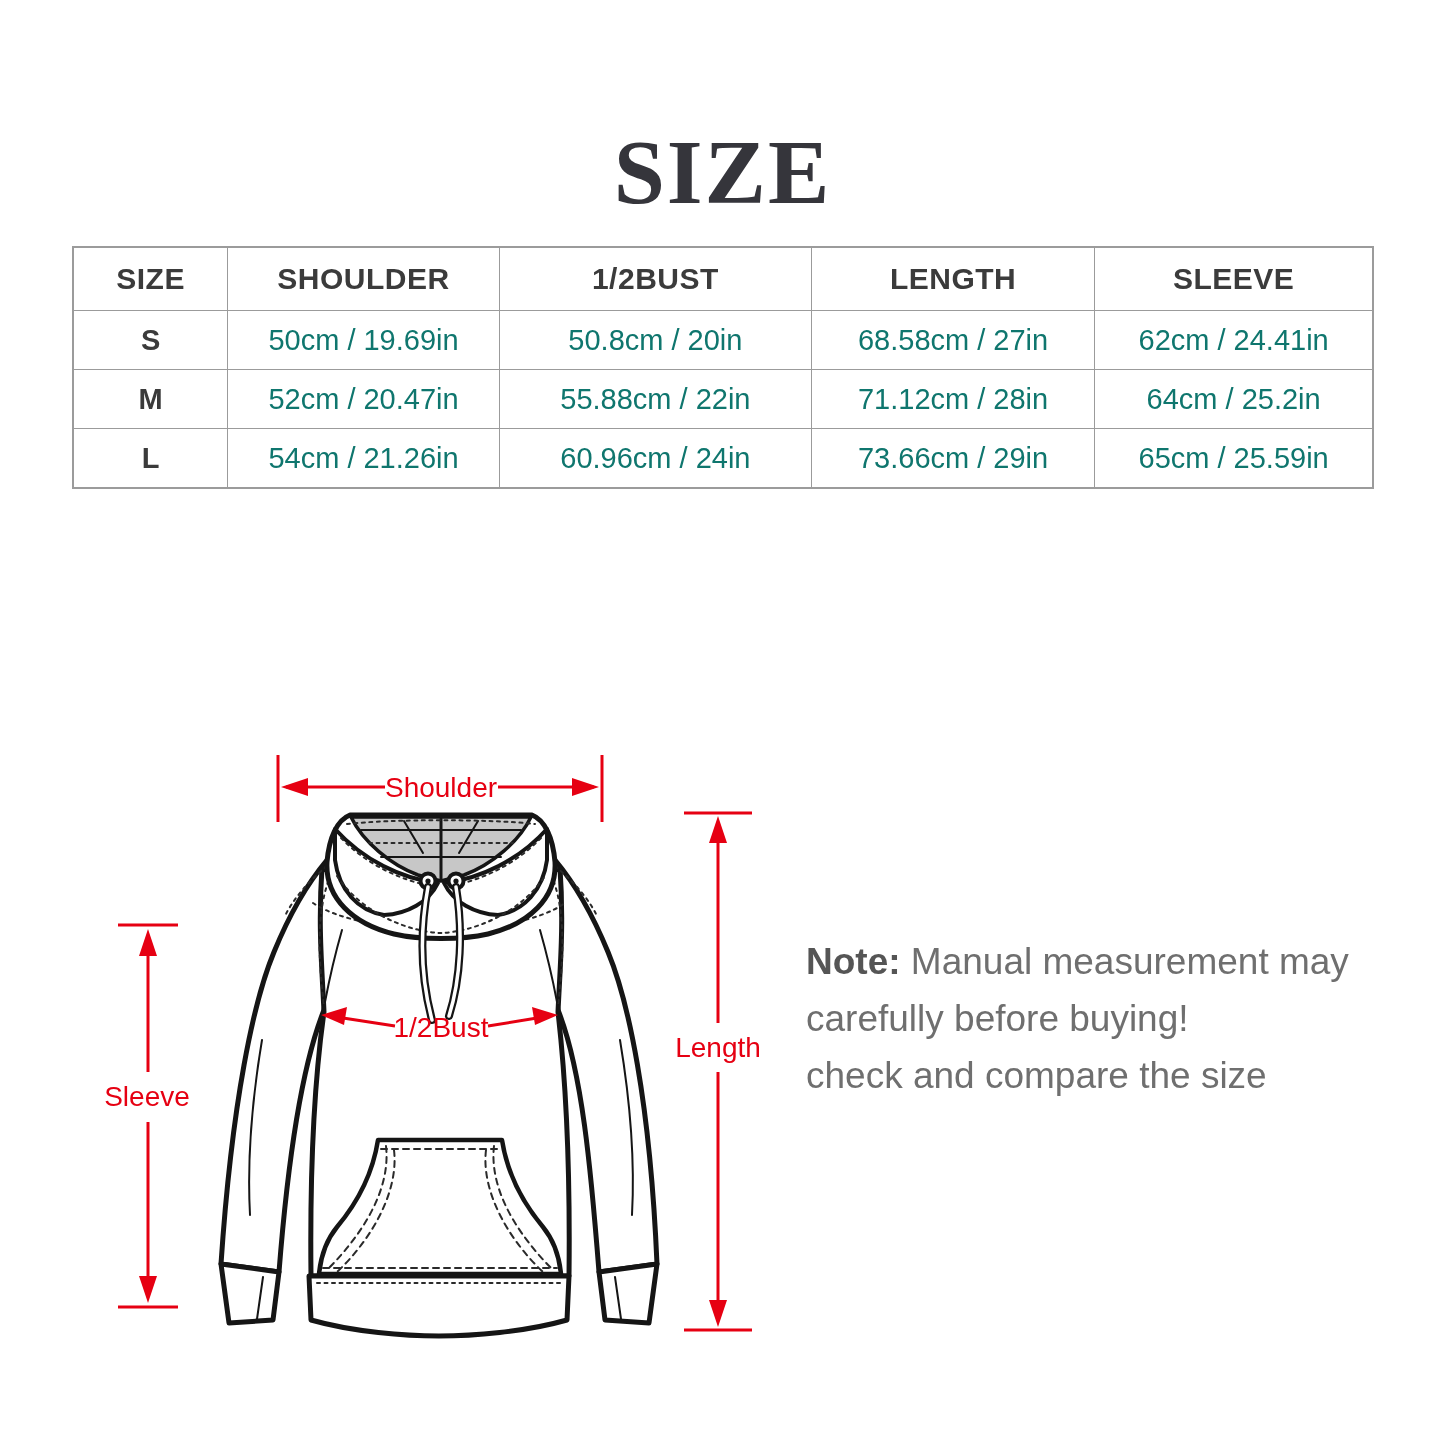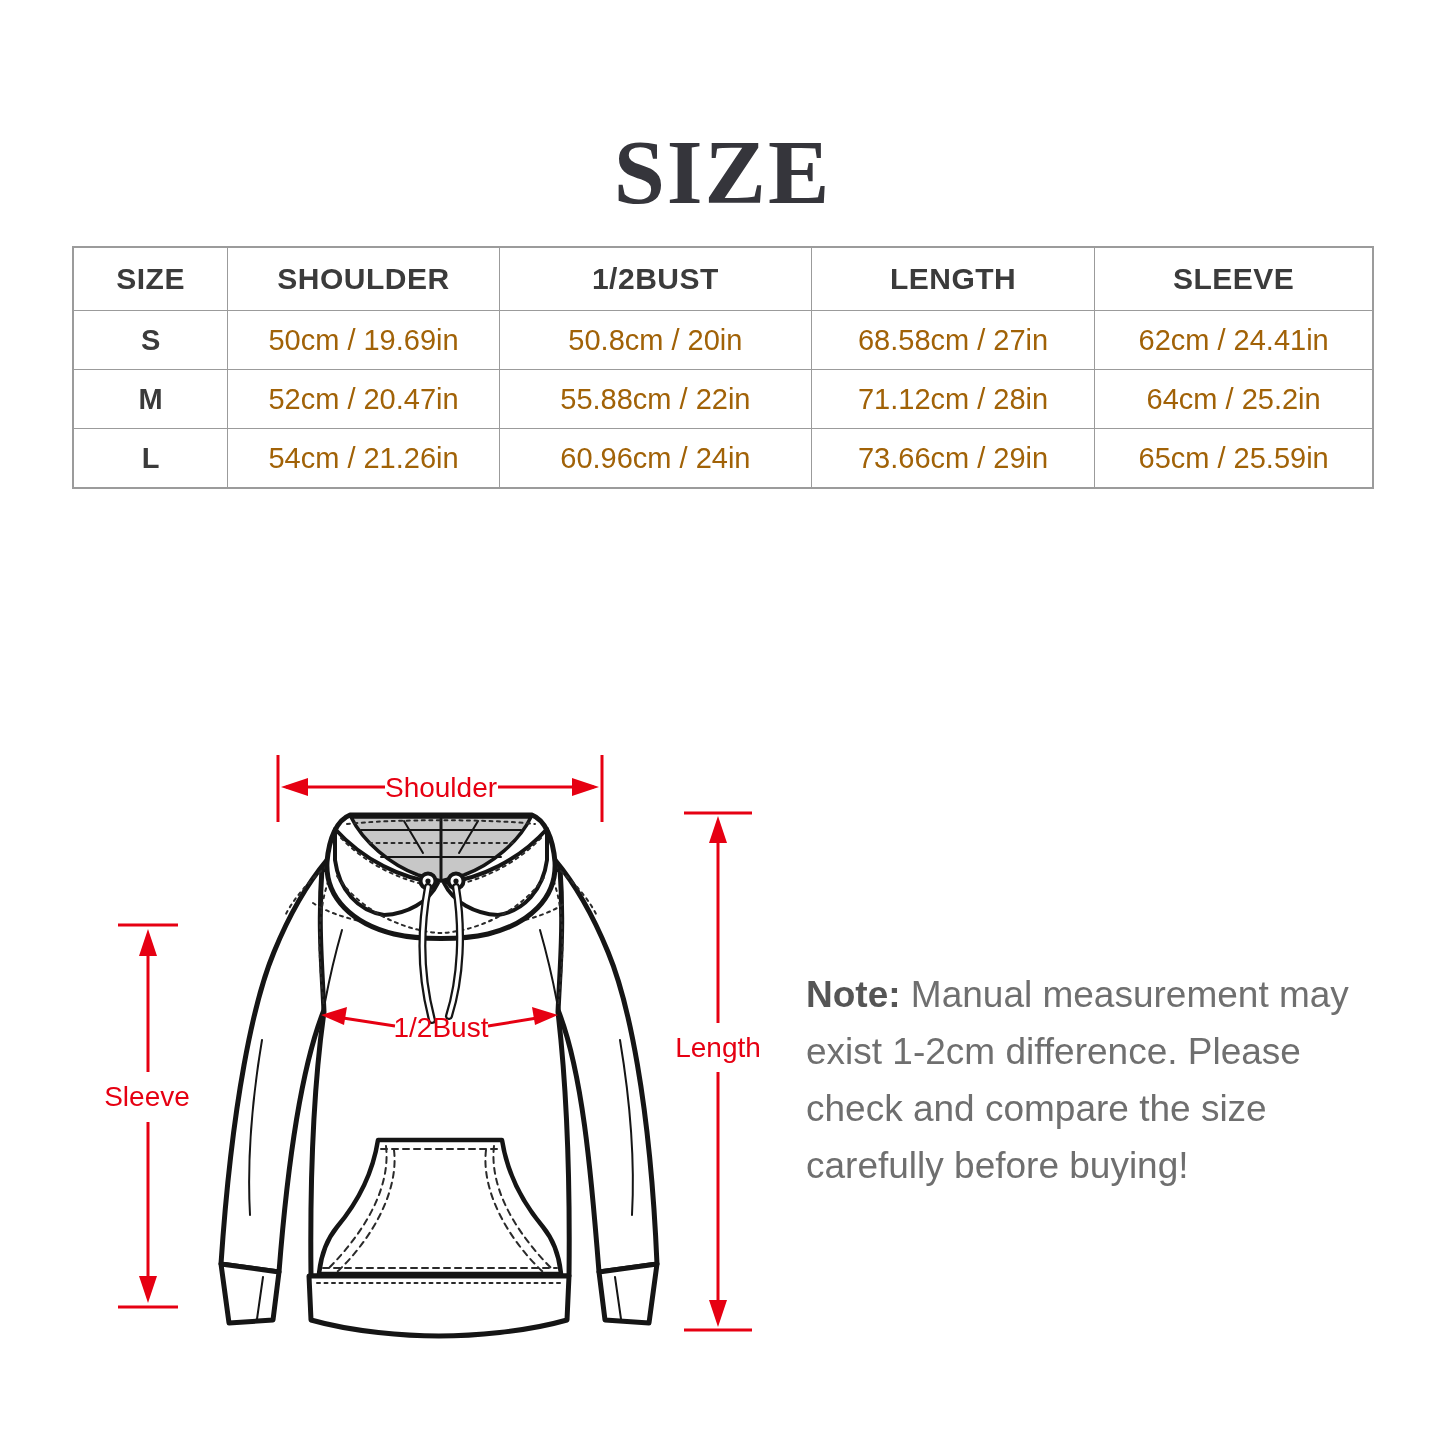--- a/index.html
+++ b/index.html
@@ -12,41 +12,41 @@
     color:#35353b;letter-spacing:2px;}
 
   
   .size-table-wrap{position:absolute;left:72px;top:246px;width:1302px;}
   table.size-table{width:100%;border-collapse:collapse;table-layout:fixed;
     border:2px solid #9b9b9b;}
   table.size-table td,table.size-table th{border:1.5px solid #9b9b9b;
     text-align:center;vertical-align:middle;padding:0;}
   table.size-table th{height:62px;font-size:30px;font-weight:700;color:#3b3b3b;
     letter-spacing:0.5px;}
-  table.size-table td{height:58px;font-size:29px;color:#a16207;}
+  table.size-table td{height:58px;font-size:29px;color:#0f766e;}
   table.size-table td.size-col{font-weight:700;color:#3b3b3b;}
   col.c0{width:11.9%;} col.c1{width:20.9%;} col.c2{width:24.0%;}
   col.c3{width:21.8%;} col.c4{width:21.4%;}
 
   
   .diagram-svg{position:absolute;left:60px;top:730px;width:720px;height:680px;}
   .diagram-svg text{font-family:"Liberation Sans",sans-serif;font-size:28px;
     fill:#e60012;text-anchor:middle;}
   .outline{fill:#ffffff;stroke:#151515;stroke-width:5;stroke-linejoin:round;}
   .outline-thin{fill:none;stroke:#151515;stroke-width:2;stroke-linecap:round;}
   .outline-med{fill:none;stroke:#151515;stroke-width:3;stroke-linecap:round;}
   .stitch{fill:none;stroke:#2a2a2a;stroke-width:2;stroke-linecap:round;
     stroke-dasharray:3 4.5;}
   .stitch2{fill:none;stroke:#2a2a2a;stroke-width:2;stroke-linecap:round;
     stroke-dasharray:6 5;}
   .redline{stroke:#e60012;stroke-width:3;fill:none;}
   .redfill{fill:#e60012;stroke:none;}
 
   
-  .note-block{position:absolute;left:806px;top:966px;width:520px;
+  .note-block{position:absolute;left:806px;top:933px;width:520px;
     font-size:37px;line-height:57px;color:#6f6f6f;}
   .note-line{white-space:nowrap;}
   .note-label{font-weight:700;color:#555555;}
 </style>
 </head>
 <body>
 
 <div class="page-title">SIZE</div>
 
 <div class="size-table-wrap">
@@ -192,16 +192,15 @@
     <path class="redline" d="M 718 824 L 718 1023"></path>
     <path class="redline" d="M 718 1072 L 718 1318"></path>
     <polygon class="redfill" points="718,816 709,843 727,843"></polygon>
     <polygon class="redfill" points="718,1327 709,1300 727,1300"></polygon>
     <text x="718" y="1057">Length</text>
   </g>
 </svg>
 
 <div class="note-block">
   <div class="note-line"><span class="note-label">Note:</span> <span>Manual measurement may</span></div>
-  <div class="note-line">exist 1-2cm difference. Please</div>
+  <div class="note-line">carefully before buying!</div>
   <div class="note-line">check and compare the size</div>
-  <div class="note-line">carefully before buying!</div>
 </div>
 
 </body></html>

